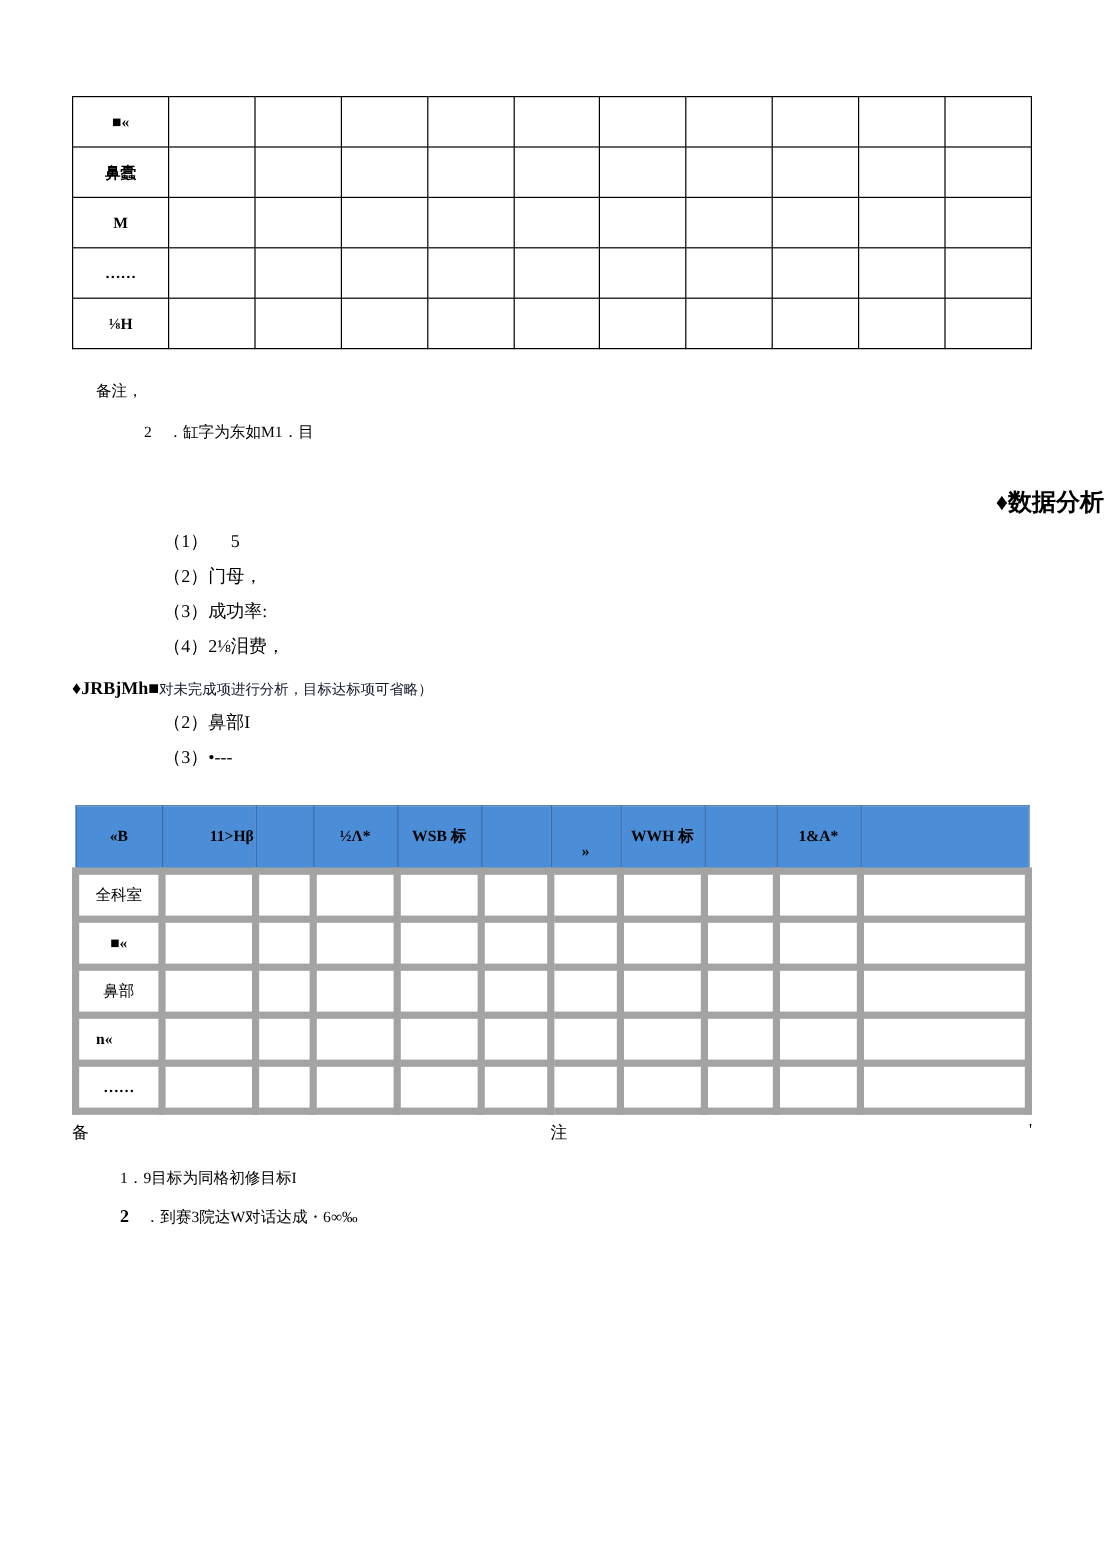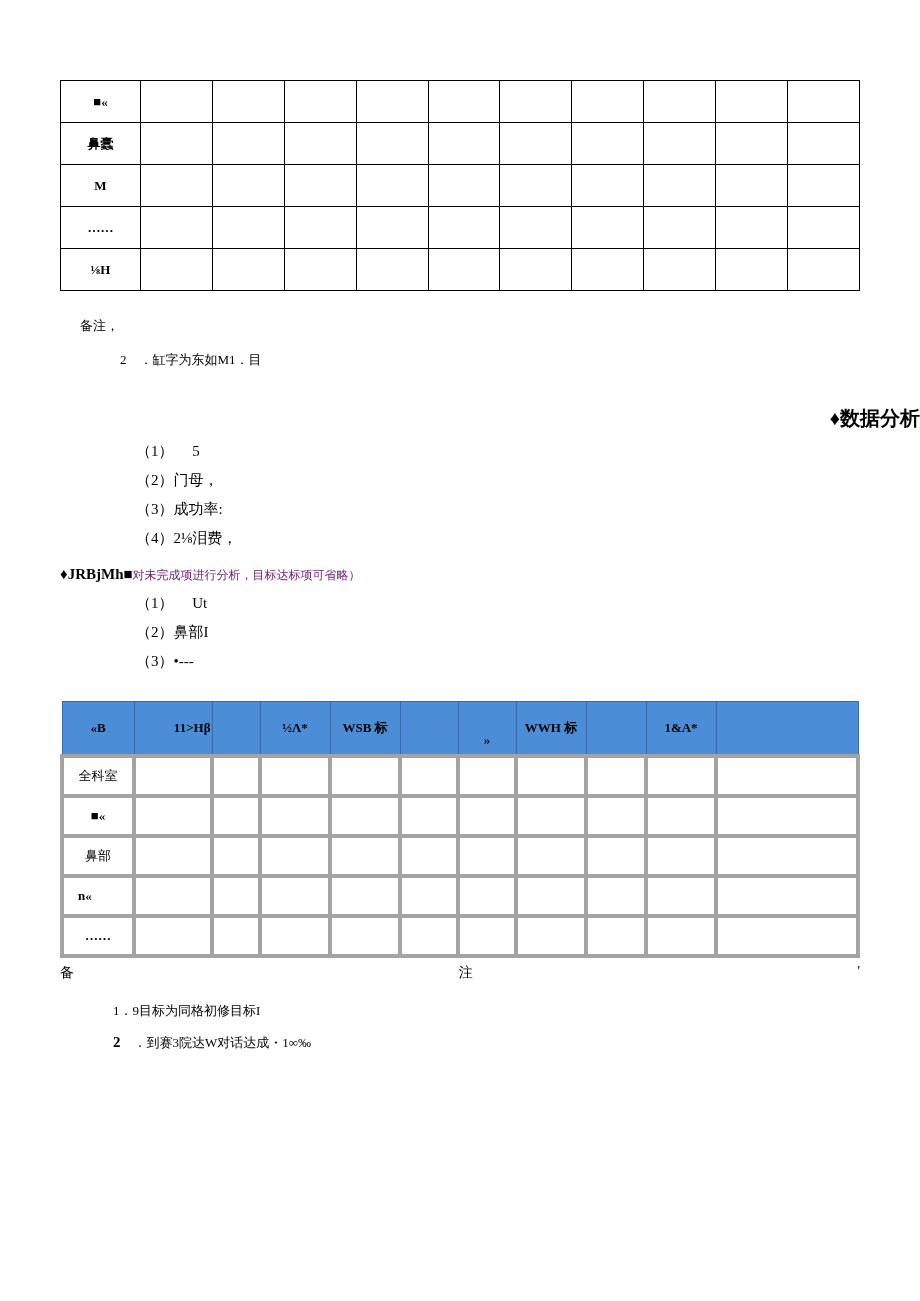--- a/index.html
+++ b/index.html
@@ -54,60 +54,60 @@
   .num-list p {
     margin: 10px 16px;
     font-size: 15px;
   }
   .sec-h2 {
     margin: 18px 0 10px 60px;
     font-weight: bold;
     font-size: 15px;
   }
   .blue-note {
-    color: #701a75;
+    color: #0f172a;
     font-weight: normal;
     font-size: 12px;
   }
   .t2 {
     margin: 30px 60px 0 60px;
     width: 800px;
   }
   .t2 th {
     border: 1px solid #3a6aa8;
     background: #4b8dd6;
     height: 54px;
     font-size: 13px;
     color: #000;
     font-weight: bold;
     text-align: center;
     vertical-align: middle;
   }
   .t2 td {
-    border: 4px solid #a3a3a3;
+    border: 6px solid #a3a3a3;
     height: 40px;
     text-align: center;
     vertical-align: middle;
     font-size: 13px;
   }
   .t2 td.rl {
     font-weight: normal;
   }
   .bz-row {
     margin: 6px 60px 0 60px;
     width: 800px;
     display: flex;
     justify-content: space-between;
     font-size: 14px;
   }
   .foot-list {
     margin: 20px 0 0 100px;
   }
   .foot-list p {
-    margin: 14px 13px;
+    margin: 14px 0;
     font-size: 13px;
   }
   .big2 {
     font-weight: bold;
     font-size: 15px;
   }
 </style>
 </head>
 <body>
 
@@ -191,21 +191,20 @@
   <p>（1）　 5</p>
   <p>（2）门母，</p>
   <p>（3）成功率:</p>
   <p>（4）2⅛泪费，</p>
 </div>
 
 <div class="sec-h2">
   <span>♦JRBjMh■</span><span class="blue-note">对未完成项进行分析，目标达标项可省略）</span>
 </div>
 <div class="num-list">
-  <p>（1）　 Ut</p>
   <p>（2）鼻部I</p>
   <p>（3）•---</p>
 </div>
 
 <table class="t2">
   <thead>
     <tr>
       <th style="width:72px">«B</th>
       <th style="width:78px;text-align:right;padding-left:4px">11&gt;Hβ</th>
       <th style="width:48px"></th>
@@ -290,15 +289,15 @@
 
 <div class="bz-row">
   <span>备</span>
   <span>注</span>
   <span>'</span>
 </div>
 
 <div class="foot-list">
   <p>1．9目标为同格初修目标I</p>
   <p>
-    <span class="big2">2</span><span>　．到赛3院达W对话达成・1∞‰</span>
+    <span class="big2">2</span><span>　．到赛3院达W对话达成・6∞‰</span>
   </p>
 </div>
 
 </body></html>

